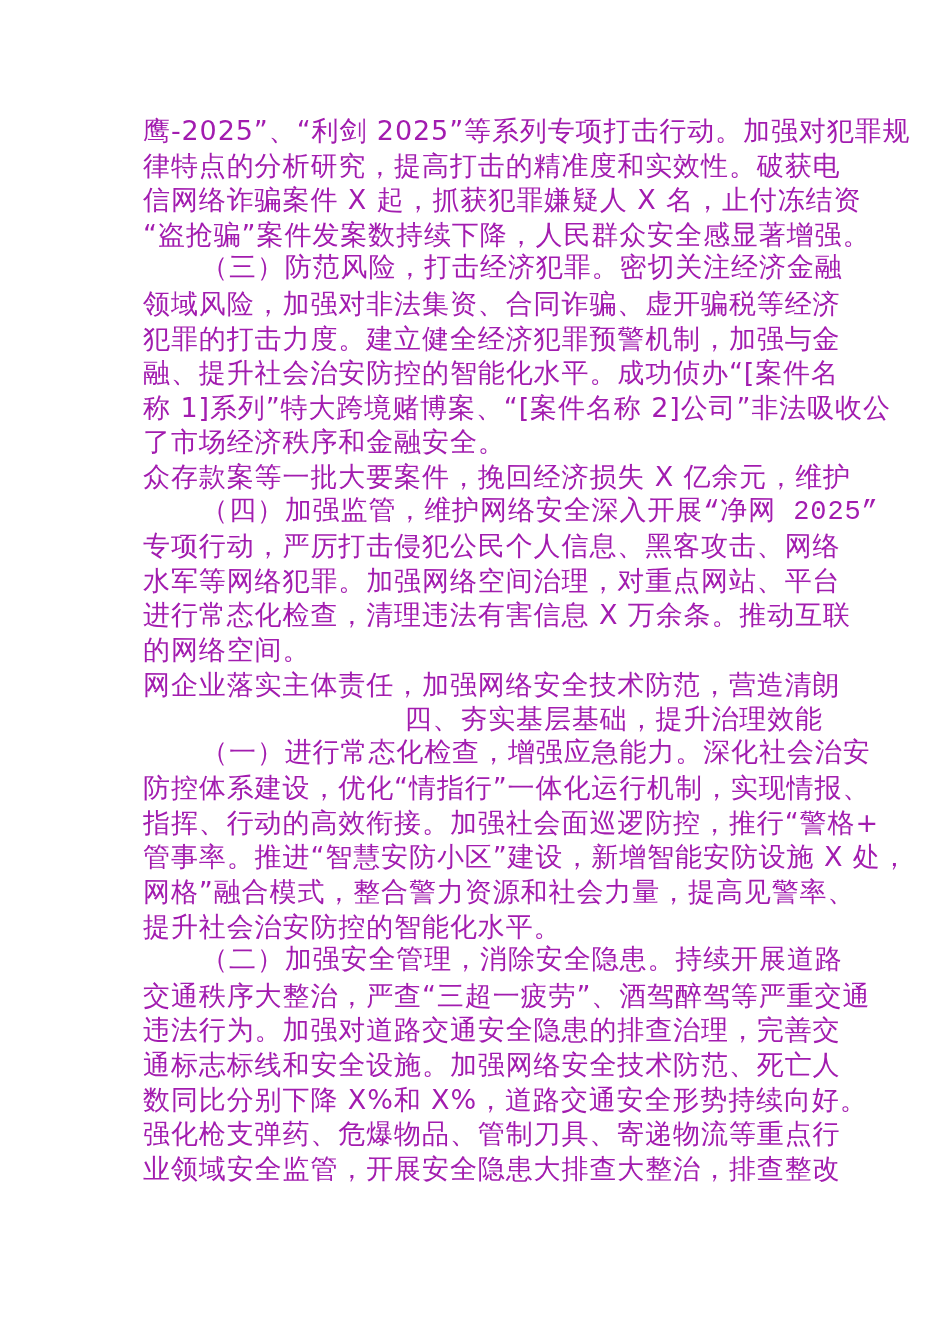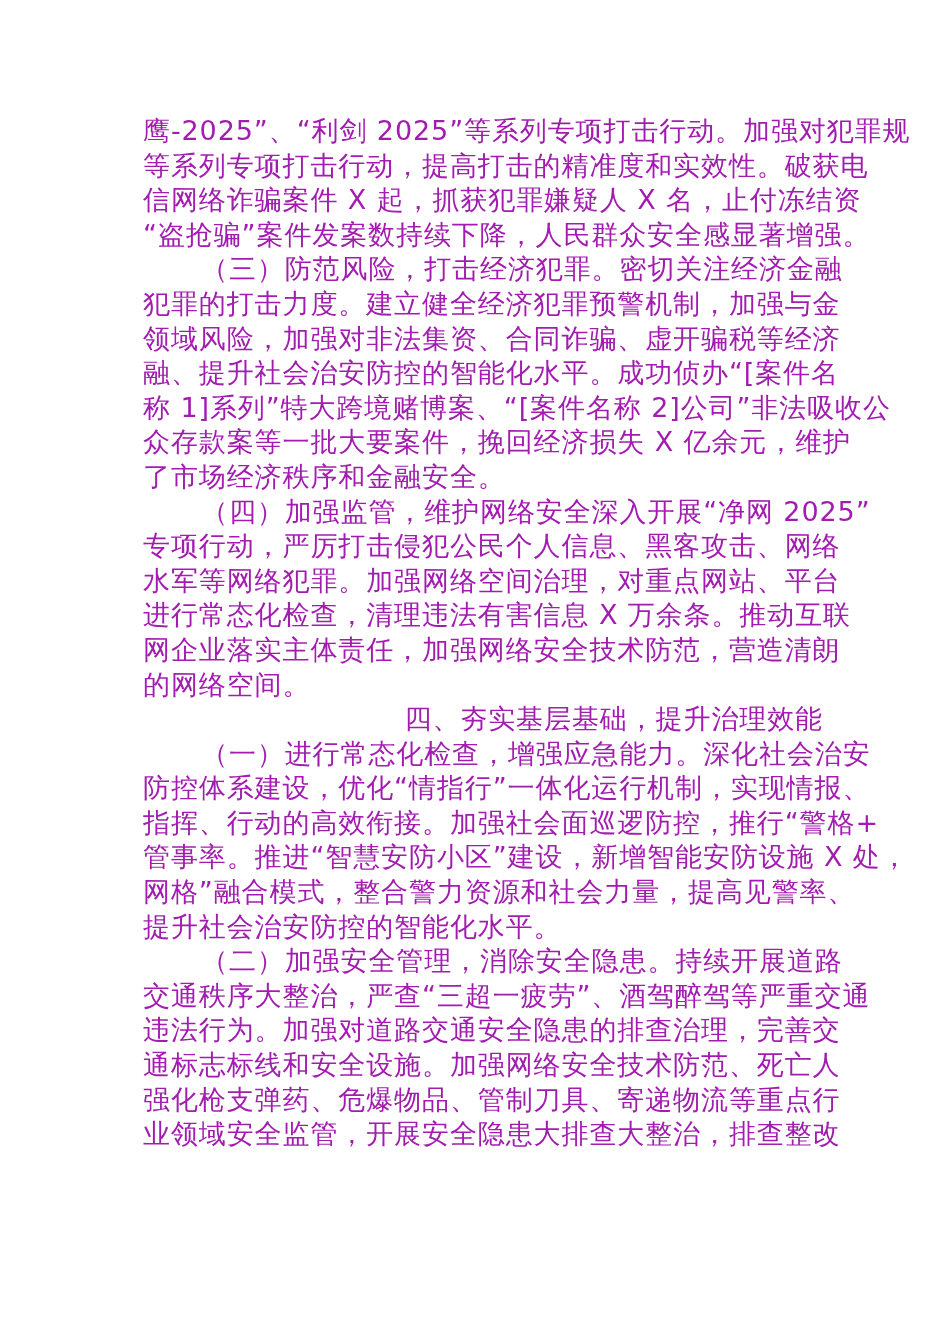--- a/index.html
+++ b/index.html
@@ -4,71 +4,72 @@
 <style>
   html, body { margin: 0; padding: 0; background: #ffffff; }
   body { width: 950px; height: 1344px; position: relative; overflow: hidden; }
   .page { position: absolute; left: 0; top: 0; width: 950px; height: 1344px; background: #fff; }
   .body-text {
     position: absolute; left: 143px; top: 114px; width: 680px;
     font-family: "DejaVu Sans", sans-serif;
     font-size: 27px; color: #a21caf;
   }
   .line { height: 34.6px; line-height: 34.6px; white-space: nowrap; letter-spacing: 0.9px; }
-  .line.indent { padding-left: 58px; }
+  .line.indent { padding-left: 58px; font-family: Liberation Mono, monospace; }
   .line.heading { padding-left: 52px; text-align: right; }
 </style>
 </head>
 <body>
 
 <div class="page">
   <div class="body-text">
 
     <div>
       <div class="line">鹰-2025”、“利剑 2025”等系列专项打击行动。加强对犯罪规</div>
-      <div class="line">等系列专项打击行动，提高打击的精准度和实效性。破获电</div>
+      <div class="line">律特点的分析研究，提高打击的精准度和实效性。破获电</div>
       <div class="line">信网络诈骗案件 X 起，抓获犯罪嫌疑人 X 名，止付冻结资</div>
       <div class="line">“盗抢骗”案件发案数持续下降，人民群众安全感显著增强。</div>
     </div>
 
     <div>
       <div class="line indent">（三）防范风险，打击经济犯罪。密切关注经济金融</div>
+      <div class="line">领域风险，加强对非法集资、合同诈骗、虚开骗税等经济</div>
       <div class="line">犯罪的打击力度。建立健全经济犯罪预警机制，加强与金</div>
-      <div class="line">领域风险，加强对非法集资、合同诈骗、虚开骗税等经济</div>
       <div class="line">融、提升社会治安防控的智能化水平。成功侦办“[案件名</div>
       <div class="line">称 1]系列”特大跨境赌博案、“[案件名称 2]公司”非法吸收公</div>
+      <div class="line">了市场经济秩序和金融安全。</div>
       <div class="line">众存款案等一批大要案件，挽回经济损失 X 亿余元，维护</div>
-      <div class="line">了市场经济秩序和金融安全。</div>
     </div>
 
     <div>
       <div class="line indent">（四）加强监管，维护网络安全深入开展“净网 2025”</div>
       <div class="line">专项行动，严厉打击侵犯公民个人信息、黑客攻击、网络</div>
       <div class="line">水军等网络犯罪。加强网络空间治理，对重点网站、平台</div>
       <div class="line">进行常态化检查，清理违法有害信息 X 万余条。推动互联</div>
+      <div class="line">的网络空间。</div>
       <div class="line">网企业落实主体责任，加强网络安全技术防范，营造清朗</div>
-      <div class="line">的网络空间。</div>
     </div>
 
     <div>
       <div class="line heading">四、夯实基层基础，提升治理效能</div>
     </div>
 
     <div>
       <div class="line indent">（一）进行常态化检查，增强应急能力。深化社会治安</div>
       <div class="line">防控体系建设，优化“情指行”一体化运行机制，实现情报、</div>
       <div class="line">指挥、行动的高效衔接。加强社会面巡逻防控，推行“警格+</div>
       <div class="line">管事率。推进“智慧安防小区”建设，新增智能安防设施 X 处，</div>
       <div class="line">网格”融合模式，整合警力资源和社会力量，提高见警率、</div>
       <div class="line">提升社会治安防控的智能化水平。</div>
     </div>
 
     <div>
       <div class="line indent">（二）加强安全管理，消除安全隐患。持续开展道路</div>
       <div class="line">交通秩序大整治，严查“三超一疲劳”、酒驾醉驾等严重交通</div>
       <div class="line">违法行为。加强对道路交通安全隐患的排查治理，完善交</div>
       <div class="line">通标志标线和安全设施。加强网络安全技术防范、死亡人</div>
+      <div class="line">数同比分别下降 X%和 X%，道路交通安全形势持续向好。</div>
       <div class="line">强化枪支弹药、危爆物品、管制刀具、寄递物流等重点行</div>
       <div class="line">业领域安全监管，开展安全隐患大排查大整治，排查整改</div>
     </div>
 
   </div>
 </div>
 
 </body></html>

